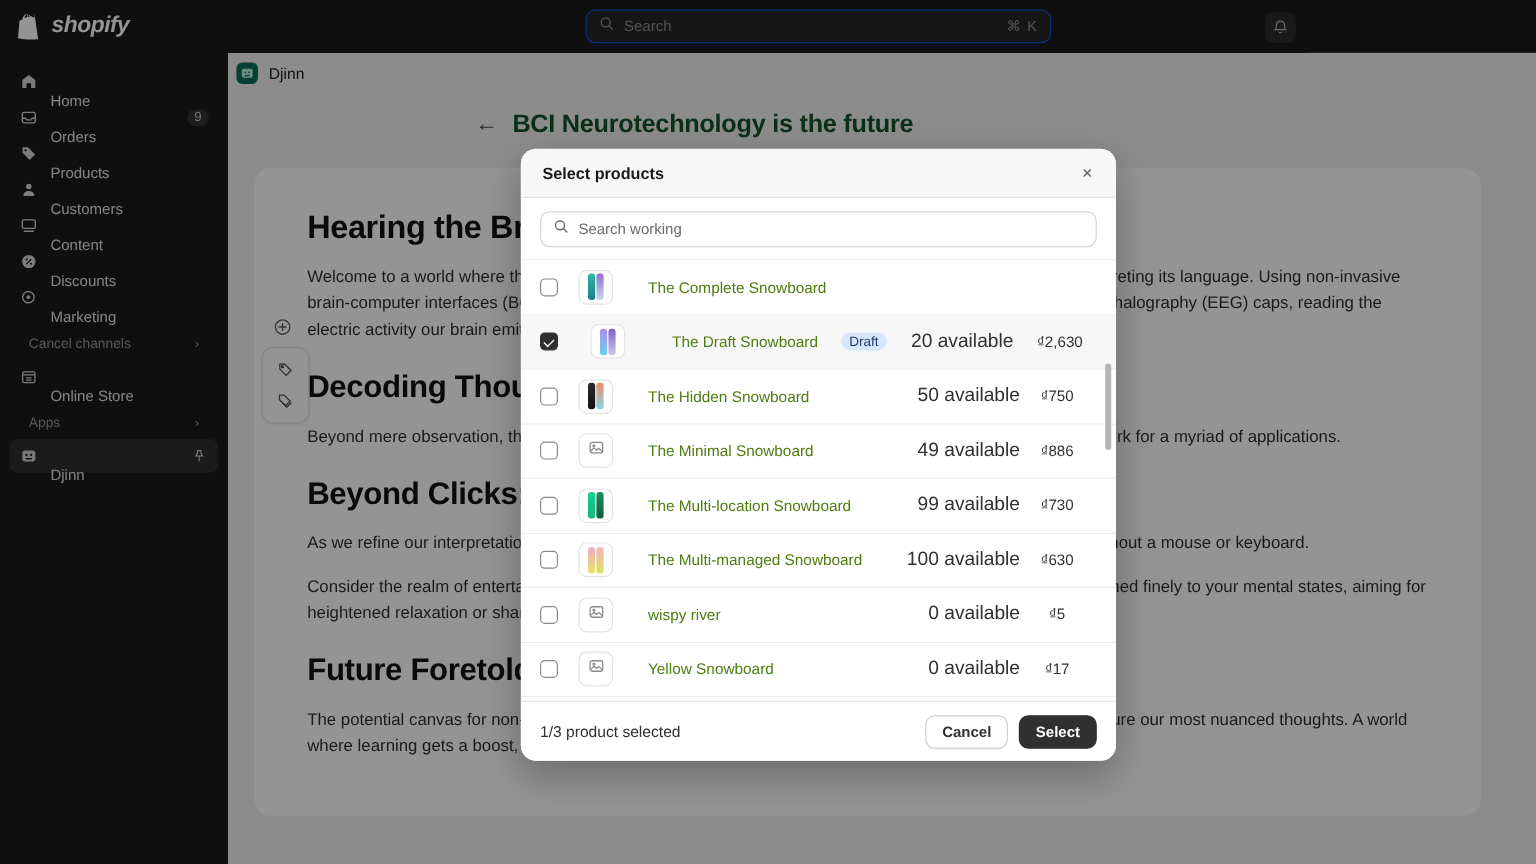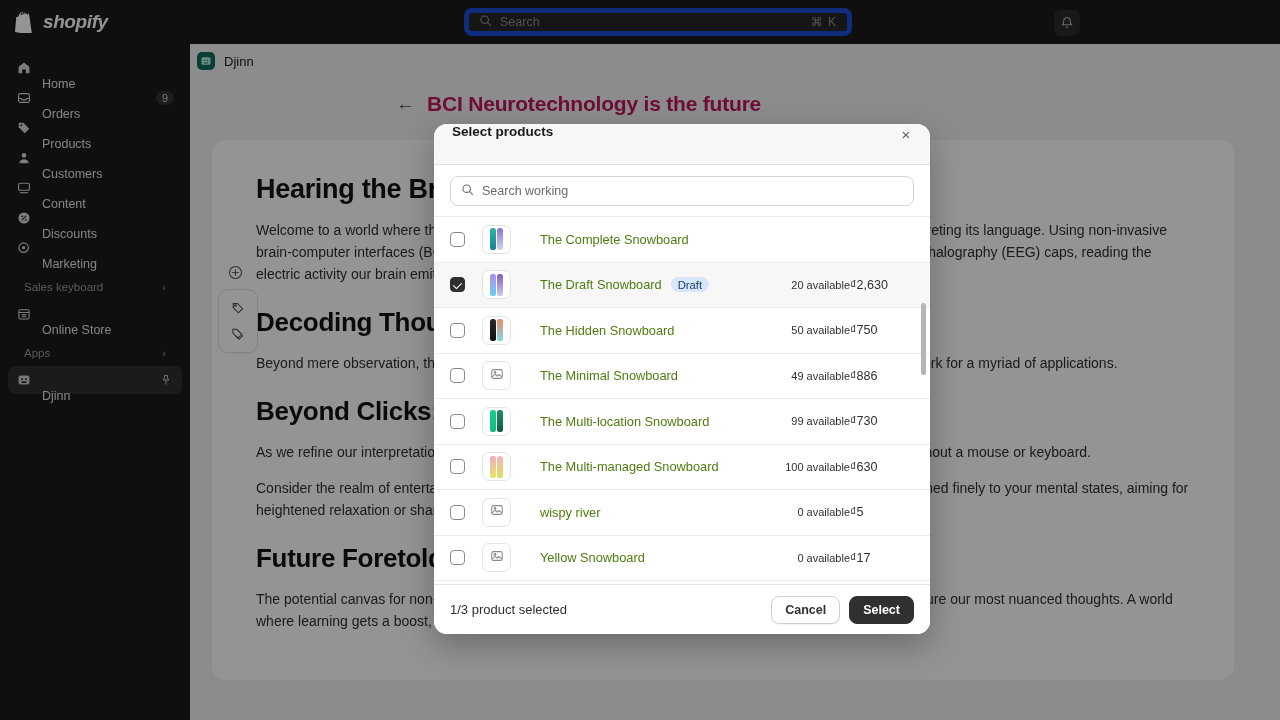--- a/index.html
+++ b/index.html
@@ -24,23 +24,23 @@
   }
   .brand-mark {
     width: 22px; height: 24px;
     display: flex; align-items: center; justify-content: center;
   }
   .brand-word {
     color: #fff; font-size: 19px; font-weight: 700;
     font-style: italic; letter-spacing: -0.4px;
   }
   .topsearch {
-    position: absolute; left: 464px; top: 8px;
+    position: absolute; left: 488px; top: 8px;
     width: 388px; height: 28px;
-    background: #262626; border: 5px solid #1d4ed8;
+    background: #262626; border: 1px solid #1d4ed8;
     border-radius: 8px;
     display: flex; align-items: center; gap: 8px;
     padding: 0 10px;
   }
   .topsearch .ph { color: #8f8f8f; font-size: 12.5px; flex: 1; }
   .topsearch .kbd { color: #8f8f8f; font-size: 12px; letter-spacing: 1px; }
   .bell {
     position: absolute; right: 12px; top: 10px;
     width: 26px; height: 26px; border-radius: 7px;
     background: #2b2b2b;
@@ -102,21 +102,21 @@
     display: flex; align-items: center; justify-content: center;
   }
   .app-crumb .lbl { font-size: 13px; color: #1a1a1a; }
 
   .page-wrap { padding: 14px 0 0 0; }
   .page-title-row {
     display: flex; align-items: center; gap: 12px;
     margin-left: 206px;
   }
   .back-arrow { font-size: 19px; color: #4a4a4a; }
-  .page-title { font-size: 21px; font-weight: 700; color: #be185d; letter-spacing: -0.2px; }
+  .page-title { font-size: 21px; font-weight: 700; color: #14532d; letter-spacing: -0.2px; }
 
   .card {
     margin: 24px 0 0 22px;
     width: 1022px; min-height: 530px;
     background: #fff; border-radius: 14px;
     padding: 34px 44px;
   }
   .art-h1 { font-size: 27px; font-weight: 700; color: #121212; letter-spacing: -0.3px; margin-bottom: 14px; }
   .art-h2 { font-size: 26px; font-weight: 700; color: #121212; letter-spacing: -0.3px; margin: 22px 0 14px; }
   .art-p { font-size: 14px; line-height: 22px; color: #303030; margin-bottom: 14px; }
@@ -155,21 +155,21 @@
     background: #fff;
     border-radius: 13px;
     box-shadow: 0 12px 34px rgba(0,0,0,.28);
     z-index: 60;
     display: flex; flex-direction: column;
     overflow: hidden;
   }
   .modal-head {
     height: 41px; background: #f7f7f7;
     border-bottom: 1px solid #e3e3e3;
-    display: flex; 
+    display: flex; align-items: center;
     padding: 0 14px 0 18px;
     gap: 42px;
   }
   .modal-title { flex: 1; font-size: 13.5px; font-weight: 700; color: #1a1a1a; }
   .close-x { color: #5c5c5c; font-size: 15px; width: 20px; height: 20px; display:flex;align-items:center;justify-content:center; }
 
   .search-wrap { padding: 11px 16px 10px 16px; }
   .search-box {
     height: 30px; border: 1px solid #d4d4d4; border-radius: 8px;
     display: flex; align-items: center; gap: 8px; padding: 0 10px;
@@ -181,21 +181,21 @@
     flex: 1; overflow: hidden; position: relative;
     border-top: 1px solid #ececec;
   }
   .row {
     height: 45.5px;
     display: flex; align-items: center;
     border-bottom: 1px solid #ececec;
     padding: 0 18px 0 16px;
     background: #fff;
   }
-  .row.sel { background: #f7f7f7; }
+  .row.sel { background: #f7f7f7; gap: 10px; }
   .cb {
     width: 15px; height: 15px; flex-shrink: 0;
     border: 1.5px solid #8a8a8a; border-radius: 4px;
     background: #fff;
     display: flex; align-items: center; justify-content: center;
   }
   .cb.on { background: #303030; border-color: #303030; }
   .cb.on:after {
     content: ""; width: 7px; height: 3.5px;
     border-left: 1.8px solid #fff; border-bottom: 1.8px solid #fff;
@@ -214,22 +214,22 @@
   .rname {
     margin-left: 29px; font-size: 12.8px; color: #4d7c0f;
     white-space: nowrap;
   }
   .draft-badge {
     margin-left: 9px;
     background: #d8e6fb; color: #1b3e6b;
     font-size: 11.3px; border-radius: 8px; padding: 1.5px 7px;
   }
   .spacer { flex: 1; }
-  .avail { font-size: 11px; color: #303030; white-space: nowrap; }
-  .price { width: 62px; text-align: left; font-size: 12.6px; color: #303030; }
+  .avail { font-size: 16px; color: #303030; white-space: nowrap; }
+  .price { width: 62px; text-align: center; font-size: 12.6px; color: #303030; }
 
   .scrollbar {
     position: absolute; right: 4px; top: 86px;
     width: 5px; height: 72px; border-radius: 3px;
     background: #b5b5b5;
   }
 
   .modal-foot {
     height: 50px; border-top: 1px solid #e3e3e3;
     display: flex; align-items: center; padding: 0 16px;
@@ -373,21 +373,21 @@
       <span class="ico">
           <svg width="14" height="14" viewBox="0 0 16 16" fill="none" stroke="#d6d6d6" stroke-width="1.3">
             <circle cx="7.6" cy="7.6" r="5.4"></circle>
             <circle cx="7.6" cy="7.6" r="1.8" fill="#d6d6d6" stroke="none"></circle>
           </svg>
         </span>
       <span class="lbl">Marketing</span>
     </div>
 
     <div class="section-head">
-      <span class="lbl">Sales keyboard</span>
+      <span class="lbl">Cancel channels</span>
       <span class="chev">›</span>
     </div>
     <div class="nav-item">
       <span class="ico">
           <svg width="14" height="14" viewBox="0 0 16 16" fill="none" stroke="#d6d6d6" stroke-width="1.2">
             <rect x="2.2" y="3.2" width="11.6" height="10.4" rx="1.5"></rect>
             <path d="M2.2 6.2h11.6M5.4 9h5.2M5.4 11.2h5.2"></path>
           </svg>
         </span>
       <span class="lbl">Online Store</span>

